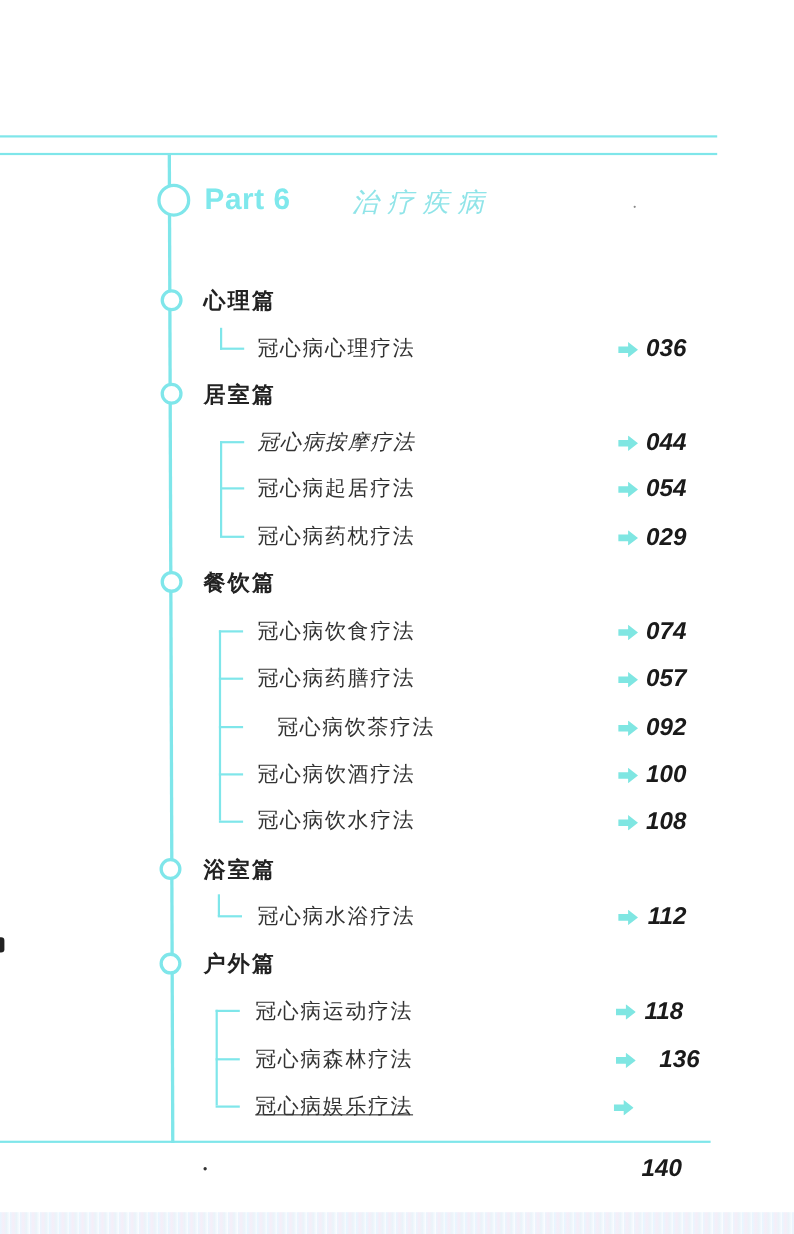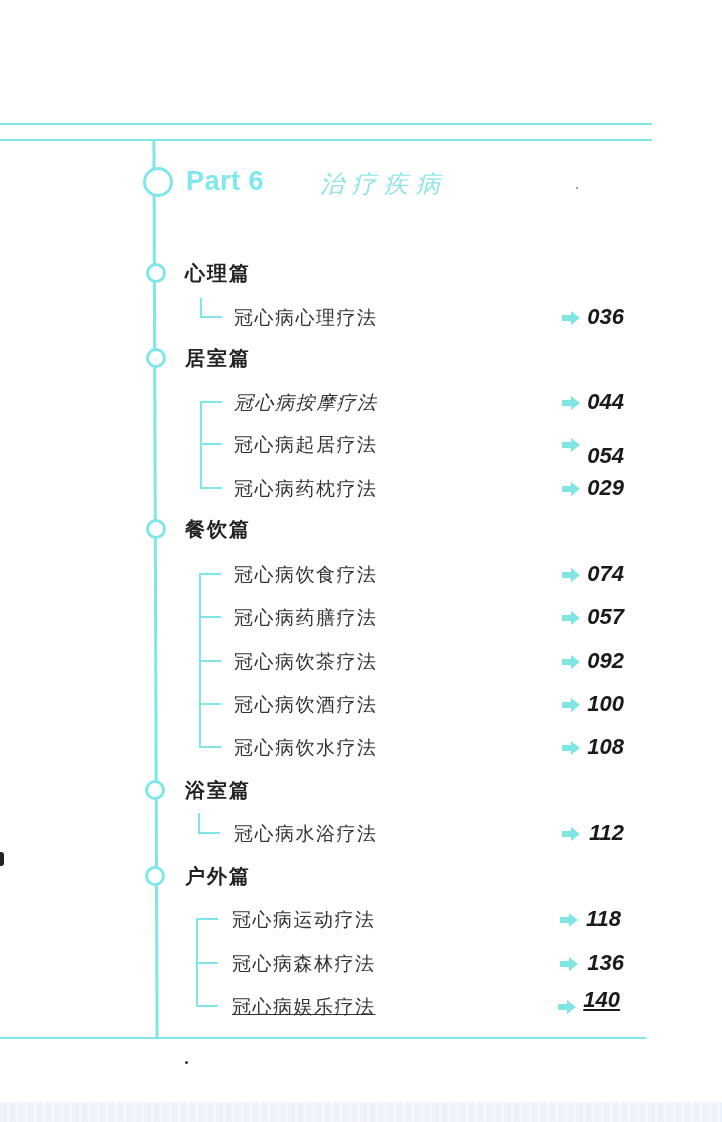--- a/index.html
+++ b/index.html
@@ -87,36 +87,36 @@
 <svg class="arrow" style="top:396px;" viewBox="0 0 18 14">
     <path d="M0 4 H9 V0 L18 7 L9 14 V10 H0 Z" fill="#7fe6e2"></path>
   </svg>
 <svg class="arrow" style="top:438px;" viewBox="0 0 18 14">
     <path d="M0 4 H9 V0 L18 7 L9 14 V10 H0 Z" fill="#7fe6e2"></path>
   </svg>
 <svg class="arrow" style="top:482px;" viewBox="0 0 18 14">
     <path d="M0 4 H9 V0 L18 7 L9 14 V10 H0 Z" fill="#7fe6e2"></path>
   </svg>
 <div class="page" style="top:390px;">044</div>
-<div class="page" style="top:432px;margin-top:12px;">054</div>
+<div class="page" style="top:432px;">054</div>
 <div class="page" style="top:476px;">029</div>
 
 <div class="circle-small" style="left:146px; top:519px;"></div>
 <div class="section" style="top:517px;">餐饮篇</div>
 <div class="bracket" style="left:199px; top:573px; height:173px;"></div>
 <div class="tick" style="left:199px; top:573px;"></div>
 <div class="tick" style="left:199px; top:616px;"></div>
 <div class="tick" style="left:199px; top:660px;"></div>
 <div class="tick" style="left:199px; top:703px;"></div>
 <div class="tick" style="left:199px; top:746px;"></div>
 <div class="item" style="top:562px;">冠心病饮食疗法</div>
 <div class="item" style="top:605px;">冠心病药膳疗法</div>
-<div class="item" style="top:649px;">冠心病饮茶疗法</div>
+<div class="item" style="top:649px;margin-left:18px;">冠心病饮茶疗法</div>
 <div class="item" style="top:692px;">冠心病饮酒疗法</div>
-<div class="item" style="top:735px;">冠心病饮水疗法</div>
+<div class="item" style="top:735px;font-family:Liberation Mono, monospace;">冠心病饮水疗法</div>
 <svg class="arrow" style="top:568px;" viewBox="0 0 18 14">
     <path d="M0 4 H9 V0 L18 7 L9 14 V10 H0 Z" fill="#7fe6e2"></path>
   </svg>
 <svg class="arrow" style="top:611px;" viewBox="0 0 18 14">
     <path d="M0 4 H9 V0 L18 7 L9 14 V10 H0 Z" fill="#7fe6e2"></path>
   </svg>
 <svg class="arrow" style="top:655px;" viewBox="0 0 18 14">
     <path d="M0 4 H9 V0 L18 7 L9 14 V10 H0 Z" fill="#7fe6e2"></path>
   </svg>
 <svg class="arrow" style="top:698px;" viewBox="0 0 18 14">
@@ -153,19 +153,19 @@
 <svg class="arrow" style="top:913px; left:560px;" viewBox="0 0 18 14">
     <path d="M0 4 H9 V0 L18 7 L9 14 V10 H0 Z" fill="#7fe6e2"></path>
   </svg>
 <svg class="arrow" style="top:957px; left:560px;" viewBox="0 0 18 14">
     <path d="M0 4 H9 V0 L18 7 L9 14 V10 H0 Z" fill="#7fe6e2"></path>
   </svg>
 <svg class="arrow" style="top:1000px; left:558px;" viewBox="0 0 18 14">
     <path d="M0 4 H9 V0 L18 7 L9 14 V10 H0 Z" fill="#7fe6e2"></path>
   </svg>
 <div class="page" style="top:907px; right:101px;">118</div>
-<div class="page" style="top:951px; right:98px;">136</div>
-<div class="page" style="top:988px; right:102px;text-decoration:underline;">140</div>
+<div class="page" style="top:951px; right:86px;">136</div>
+<div class="page" style="top:1050px; right:102px;">140</div>
 
 <div class="speck" style="left:185px; top:1061px;"></div>
 <div class="speck" style="left:576px; top:187px; width:2px; height:2px; background:#888;"></div>
 <div class="edge-mark"></div>
 <div class="scan-strip"></div>
 
 </body></html>

